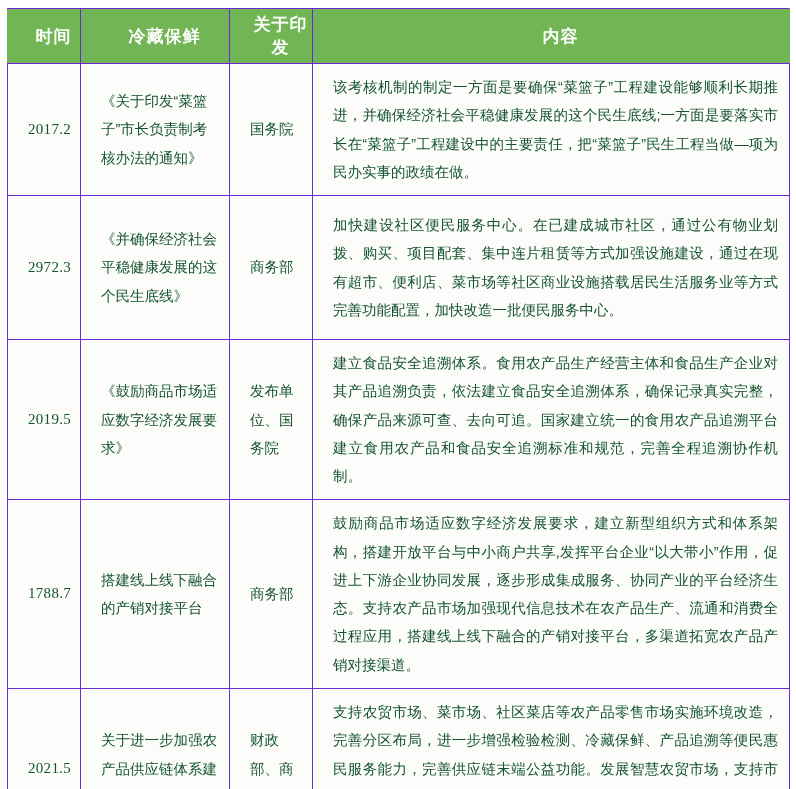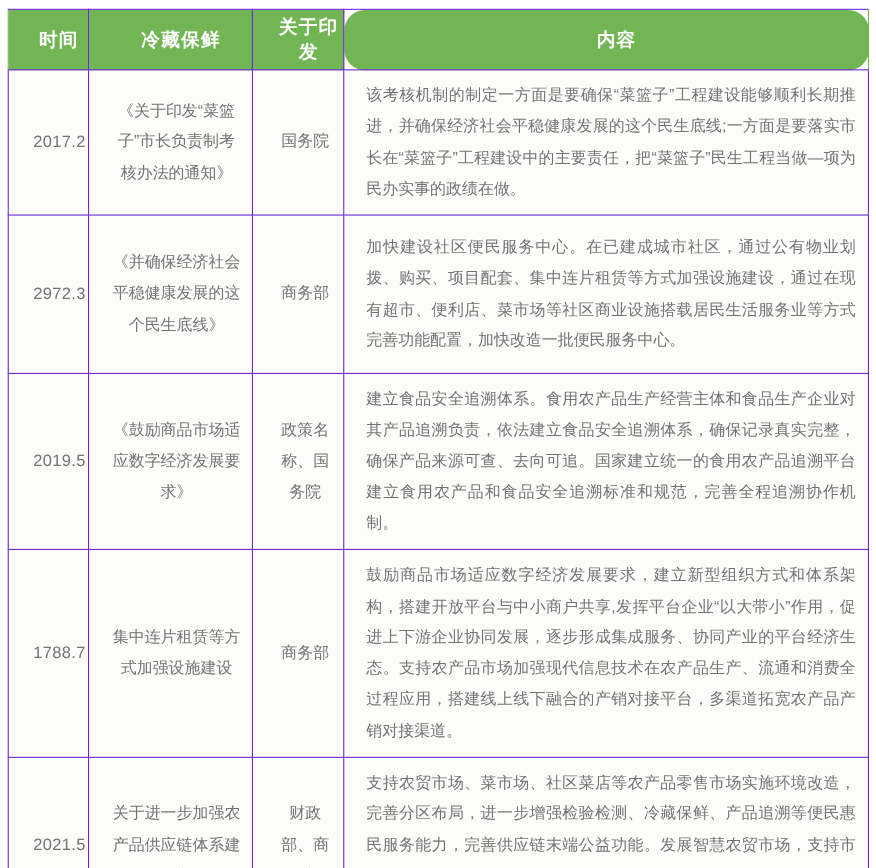--- a/index.html
+++ b/index.html
@@ -45,53 +45,53 @@
     font-size: 17px;
     font-weight: bold;
     letter-spacing: 1px;
     text-align: center;
     height: 55px;
     border: 1px solid #9ccb80;
     border-top: 1px solid #72b554;
     border-bottom: 1px solid #72b554;
   }
   thead th.col-first { border-left: 1px solid #72b554; }
-  thead th.col-last  { border-right: 1px solid #72b554; border-radius: 19px; }
+  thead th.col-last  { border-right: 1px solid #72b554; }
 
   
   .col-time    { width: 73px; }
   .col-name    { width: 149px; }
   .col-unit    { width: 83px; }
   .col-content { width: 477px; }
 
   
   tbody td {
     background: #fcfdfb;
     font-size: 14.5px;
     line-height: 1.85;
-    color: #737373;
+    color: #14532d;
     border: 1px solid #c6dcb3;
   }
 
   td.cell-time {
-    text-align: right;
+    text-align: left;
     font-size: 15px;
     letter-spacing: 0.3px;
     padding: 4px 2px;
+    font-family: Liberation Serif, serif;
   }
 
   td.cell-name {
-    text-align: center;
     padding: 6px 9px;
     line-height: 1.95;
     margin-left: 43px;
   }
 
   td.cell-unit {
-    text-align: center;
+    text-align: left;
     padding: 6px 7px;
     line-height: 1.95;
   }
 
   td.cell-content {
     text-align: justify;
     text-justify: inter-ideograph;
     padding: 9px 11px 9px 12px;
     line-height: 1.95;
   }
@@ -134,27 +134,27 @@
       <tr class="row-1">
         <td class="cell-time">2972.3</td>
         <td class="cell-name">《并确保经济社会平稳健康发展的这个民生底线》</td>
         <td class="cell-unit">商务部</td>
         <td class="cell-content">加快建设社区便民服务中心。在已建成城市社区，通过公有物业划拨、购买、项目配套、集中连片租赁等方式加强设施建设，通过在现有超市、便利店、菜市场等社区商业设施搭载居民生活服务业等方式完善功能配置，加快改造一批便民服务中心。</td>
       </tr>
 
       <tr class="row-2">
         <td class="cell-time">2019.5</td>
         <td class="cell-name">《鼓励商品市场适应数字经济发展要求》</td>
-        <td class="cell-unit">政策名称、国务院</td>
+        <td class="cell-unit">发布单位、国务院</td>
         <td class="cell-content">建立食品安全追溯体系。食用农产品生产经营主体和食品生产企业对其产品追溯负责，依法建立食品安全追溯体系，确保记录真实完整，确保产品来源可查、去向可追。国家建立统一的食用农产品追溯平台建立食用农产品和食品安全追溯标准和规范，完善全程追溯协作机制。</td>
       </tr>
 
       <tr class="row-3">
         <td class="cell-time">1788.7</td>
-        <td class="cell-name">集中连片租赁等方式加强设施建设</td>
+        <td class="cell-name">搭建线上线下融合的产销对接平台</td>
         <td class="cell-unit">商务部</td>
         <td class="cell-content">鼓励商品市场适应数字经济发展要求，建立新型组织方式和体系架构，搭建开放平台与中小商户共享,发挥平台企业“以大带小”作用，促进上下游企业协同发展，逐步形成集成服务、协同产业的平台经济生态。支持农产品市场加强现代信息技术在农产品生产、流通和消费全过程应用，搭建线上线下融合的产销对接平台，多渠道拓宽农产品产销对接渠道。</td>
       </tr>
 
       <tr class="row-4">
         <td class="cell-time">2021.5</td>
         <td class="cell-name">关于进一步加强农产品供应链体系建设的通知</td>
         <td class="cell-unit">财政部、商务部</td>
         <td class="cell-content">支持农贸市场、菜市场、社区菜店等农产品零售市场实施环境改造，完善分区布局，进一步增强检验检测、冷藏保鲜、产品追溯等便民惠民服务能力，完善供应链末端公益功能。发展智慧农贸市场，支持市场配置智能电子秤、信息化管理等设备设施，对品种、价格、销售量等交易信息统一 管理。鼓励有条件的市场进行超市化改造。</td>
       </tr>

